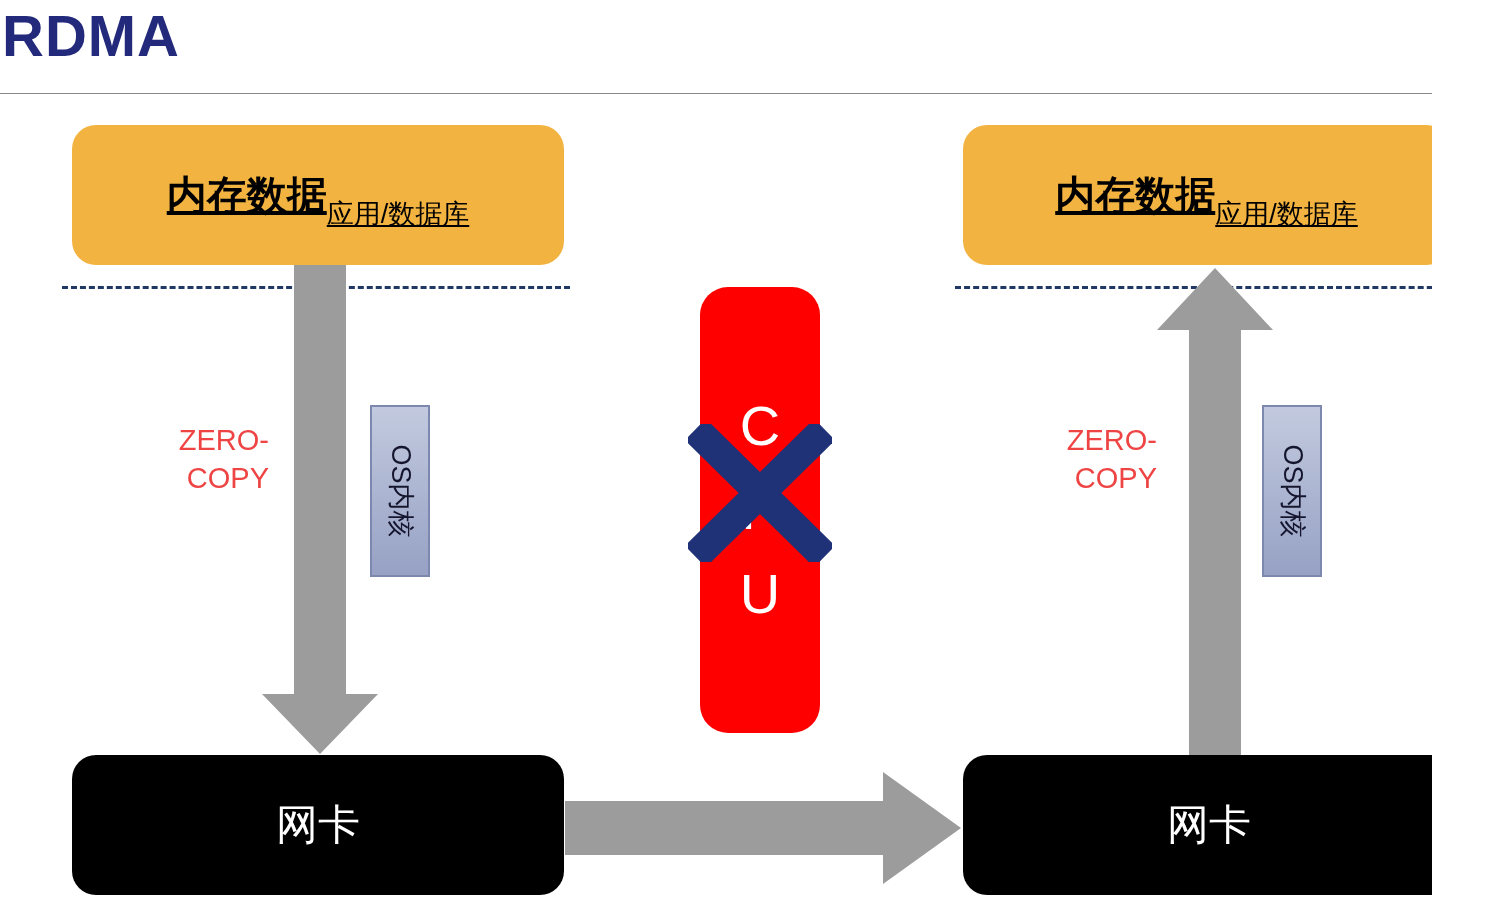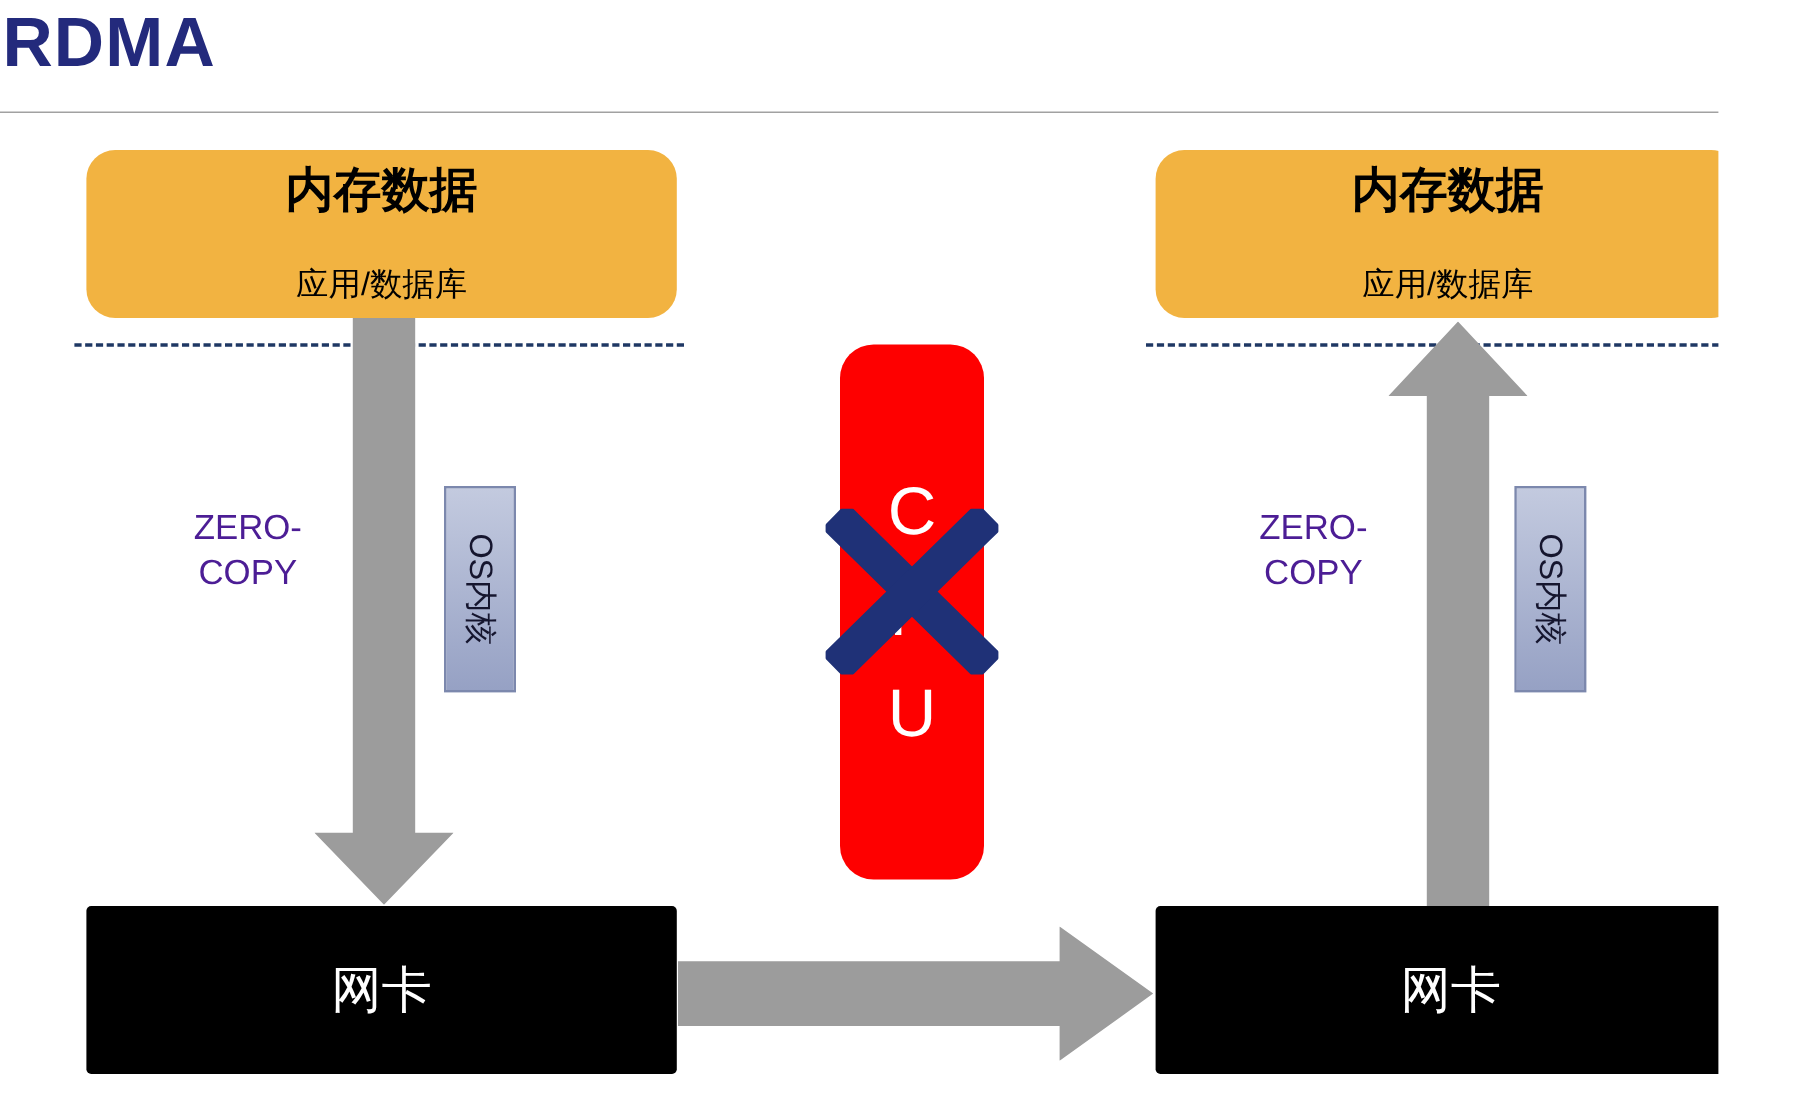--- a/index.html
+++ b/index.html
@@ -4,57 +4,57 @@
 <style>
   html,body{margin:0;padding:0;background:#ffffff;}
   body{font-family:"Liberation Sans", sans-serif;}
   .stage{position:relative;width:1432px;height:913px;background:#fff;overflow:hidden;}
 
   .page-title{position:absolute;left:2px;top:2px;font-size:58px;font-weight:600;
     color:var(--title,#232a7c);letter-spacing:1px;}
   .title-rule{position:absolute;left:0;top:93px;width:1504px;border-top:1px solid #8a8a8a;}
 
   .memory-box{position:absolute;top:125px;height:140px;border-radius:24px;
-    background:var(--memory_fill,#f2b341);display:flex;flex-direction:column;
-    align-items:center;justify-content:center;color:#000;}
+    background:var(--memory_fill,#f2b341);display:flex;flex-direction:row;
+    align-items:center;justify-content:center;color:#000;text-decoration:underline;}
   .memory-box.left{left:72px;width:492px;}
   .memory-box.right{left:963px;width:487px;}
   .memory-title{font-size:40px;font-weight:bold;line-height:1.15;}
   .memory-subtitle{font-size:27px;font-weight:normal;line-height:1.15;margin-top:40px;}
 
   .dash-line{position:absolute;top:286px;border-top:3px dashed var(--dash,#1f3864);height:0;}
   .dash-line.left{left:62px;width:508px;}
   .dash-line.right{left:955px;width:505px;}
 
   .arrow{position:absolute;color:var(--arrow,#9c9c9c);}
   .arrow-down{left:262px;top:264px;}
   .arrow-up{left:1157px;top:268px;}
   .arrow-right{left:565px;top:772px;}
 
-  .zero-copy{position:absolute;top:422px;width:125px;font-size:29px;color:#4c1d95;
-    line-height:1.3;text-align:center;}
+  .zero-copy{position:absolute;top:422px;width:125px;font-size:29px;color:#ef4444;
+    line-height:1.3;text-align:right;}
   .zero-copy.left{left:144px;}
   .zero-copy.right{left:1032px;}
 
   .os-box{position:absolute;top:405px;width:60px;height:172px;
     background:linear-gradient(to bottom, var(--os_fill_top,#c3cadf), var(--os_fill_bottom,#96a1c4));
     border:2px solid var(--os_border,#7c88ad);box-sizing:border-box;
     display:flex;align-items:center;justify-content:center;}
   .os-box.left{left:370px;}
   .os-box.right{left:1262px;}
   .os-label{display:block;transform:rotate(90deg);white-space:nowrap;
     font-size:27px;color:#15152e;}
 
   .cpu-box{position:absolute;left:700px;top:287px;width:120px;height:446px;
     border-radius:28px;background:var(--cpu_fill,#fe0000);
     display:flex;flex-direction:column;align-items:center;justify-content:center;
     gap:28px;color:#ffffff;font-size:56px;line-height:1;}
   .x-mark{position:absolute;left:688px;top:424px;color:var(--cross,#1f3177);}
 
-  .nic-box{position:absolute;top:755px;height:140px;border-radius:4px;
+  .nic-box{position:absolute;top:755px;height:140px;border-radius:24px;
     background:var(--nic_fill,#000000);color:#ffffff;display:flex;
     align-items:center;justify-content:center;font-size:42px;}
   .nic-box.left{left:72px;width:492px;}
   .nic-box.right{left:963px;width:492px;}
 </style>
 </head>
 <body>
 
 <div class="stage">
 

